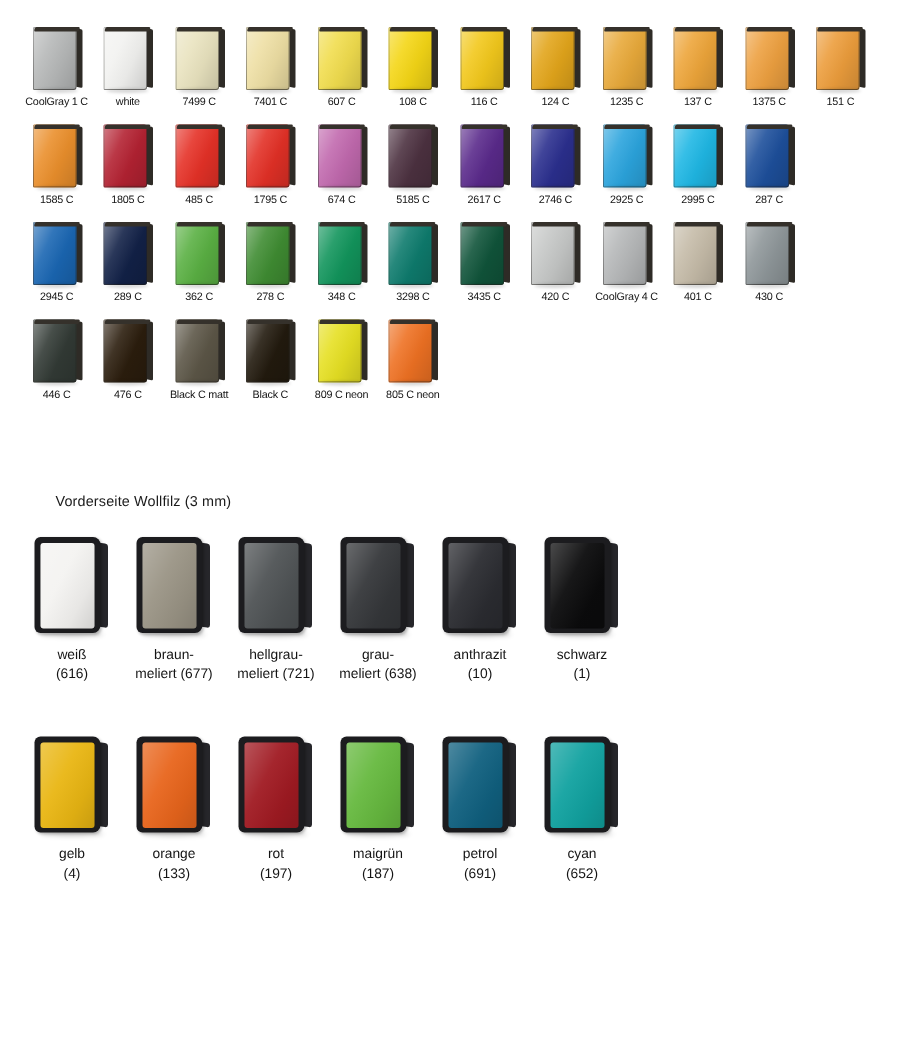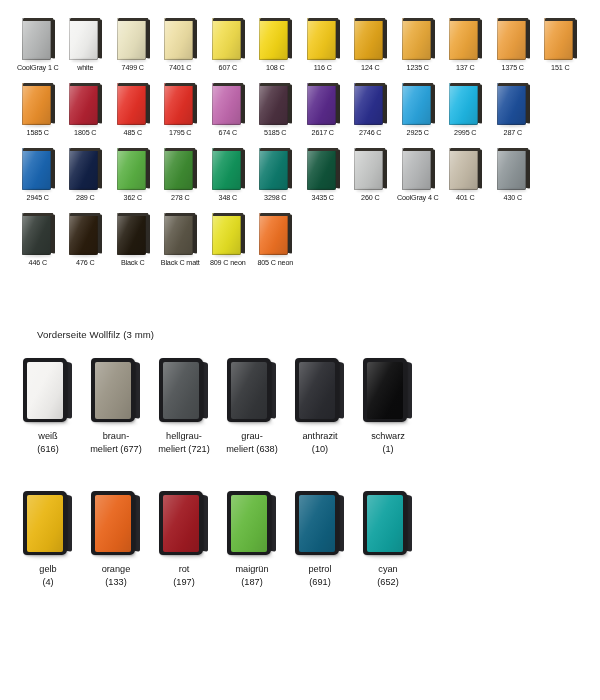--- a/index.html
+++ b/index.html
@@ -368,21 +368,21 @@
           </div>
         <div class="p-label">3435 C</div>
       </div>
       <div class="p-cell">
         <div class="chip">
             <div class="spine"></div>
             <div class="cover" style="background: rgb(197, 199, 198);"></div>
             <div class="top"></div>
             <div class="shadow"></div>
           </div>
-        <div class="p-label">260 C</div>
+        <div class="p-label">420 C</div>
       </div>
       <div class="p-cell">
         <div class="chip">
             <div class="spine"></div>
             <div class="cover" style="background: rgb(181, 183, 184);"></div>
             <div class="top"></div>
             <div class="shadow"></div>
           </div>
         <div class="p-label">CoolGray 4 C</div>
       </div>
@@ -421,38 +421,38 @@
             <div class="spine"></div>
             <div class="cover" style="background: rgb(43, 29, 13);"></div>
             <div class="top"></div>
             <div class="shadow"></div>
           </div>
         <div class="p-label">476 C</div>
       </div>
       <div class="p-cell">
         <div class="chip">
             <div class="spine"></div>
+            <div class="cover" style="background: rgb(92, 86, 71);"></div>
+            <div class="top"></div>
+            <div class="shadow"></div>
+          </div>
+        <div class="p-label">Black C matt</div>
+      </div>
+      <div class="p-cell">
+        <div class="chip">
+            <div class="spine"></div>
             <div class="cover" style="background: rgb(34, 26, 14);"></div>
             <div class="top"></div>
             <div class="shadow"></div>
           </div>
         <div class="p-label">Black C</div>
       </div>
       <div class="p-cell">
         <div class="chip">
             <div class="spine"></div>
-            <div class="cover" style="background: rgb(92, 86, 71);"></div>
-            <div class="top"></div>
-            <div class="shadow"></div>
-          </div>
-        <div class="p-label">Black C matt</div>
-      </div>
-      <div class="p-cell">
-        <div class="chip">
-            <div class="spine"></div>
             <div class="cover" style="background: rgb(230, 224, 35);"></div>
             <div class="top"></div>
             <div class="shadow"></div>
           </div>
         <div class="p-label">809 C neon</div>
       </div>
       <div class="p-cell">
         <div class="chip">
             <div class="spine"></div>
             <div class="cover" style="background: rgb(238, 113, 35);"></div>

